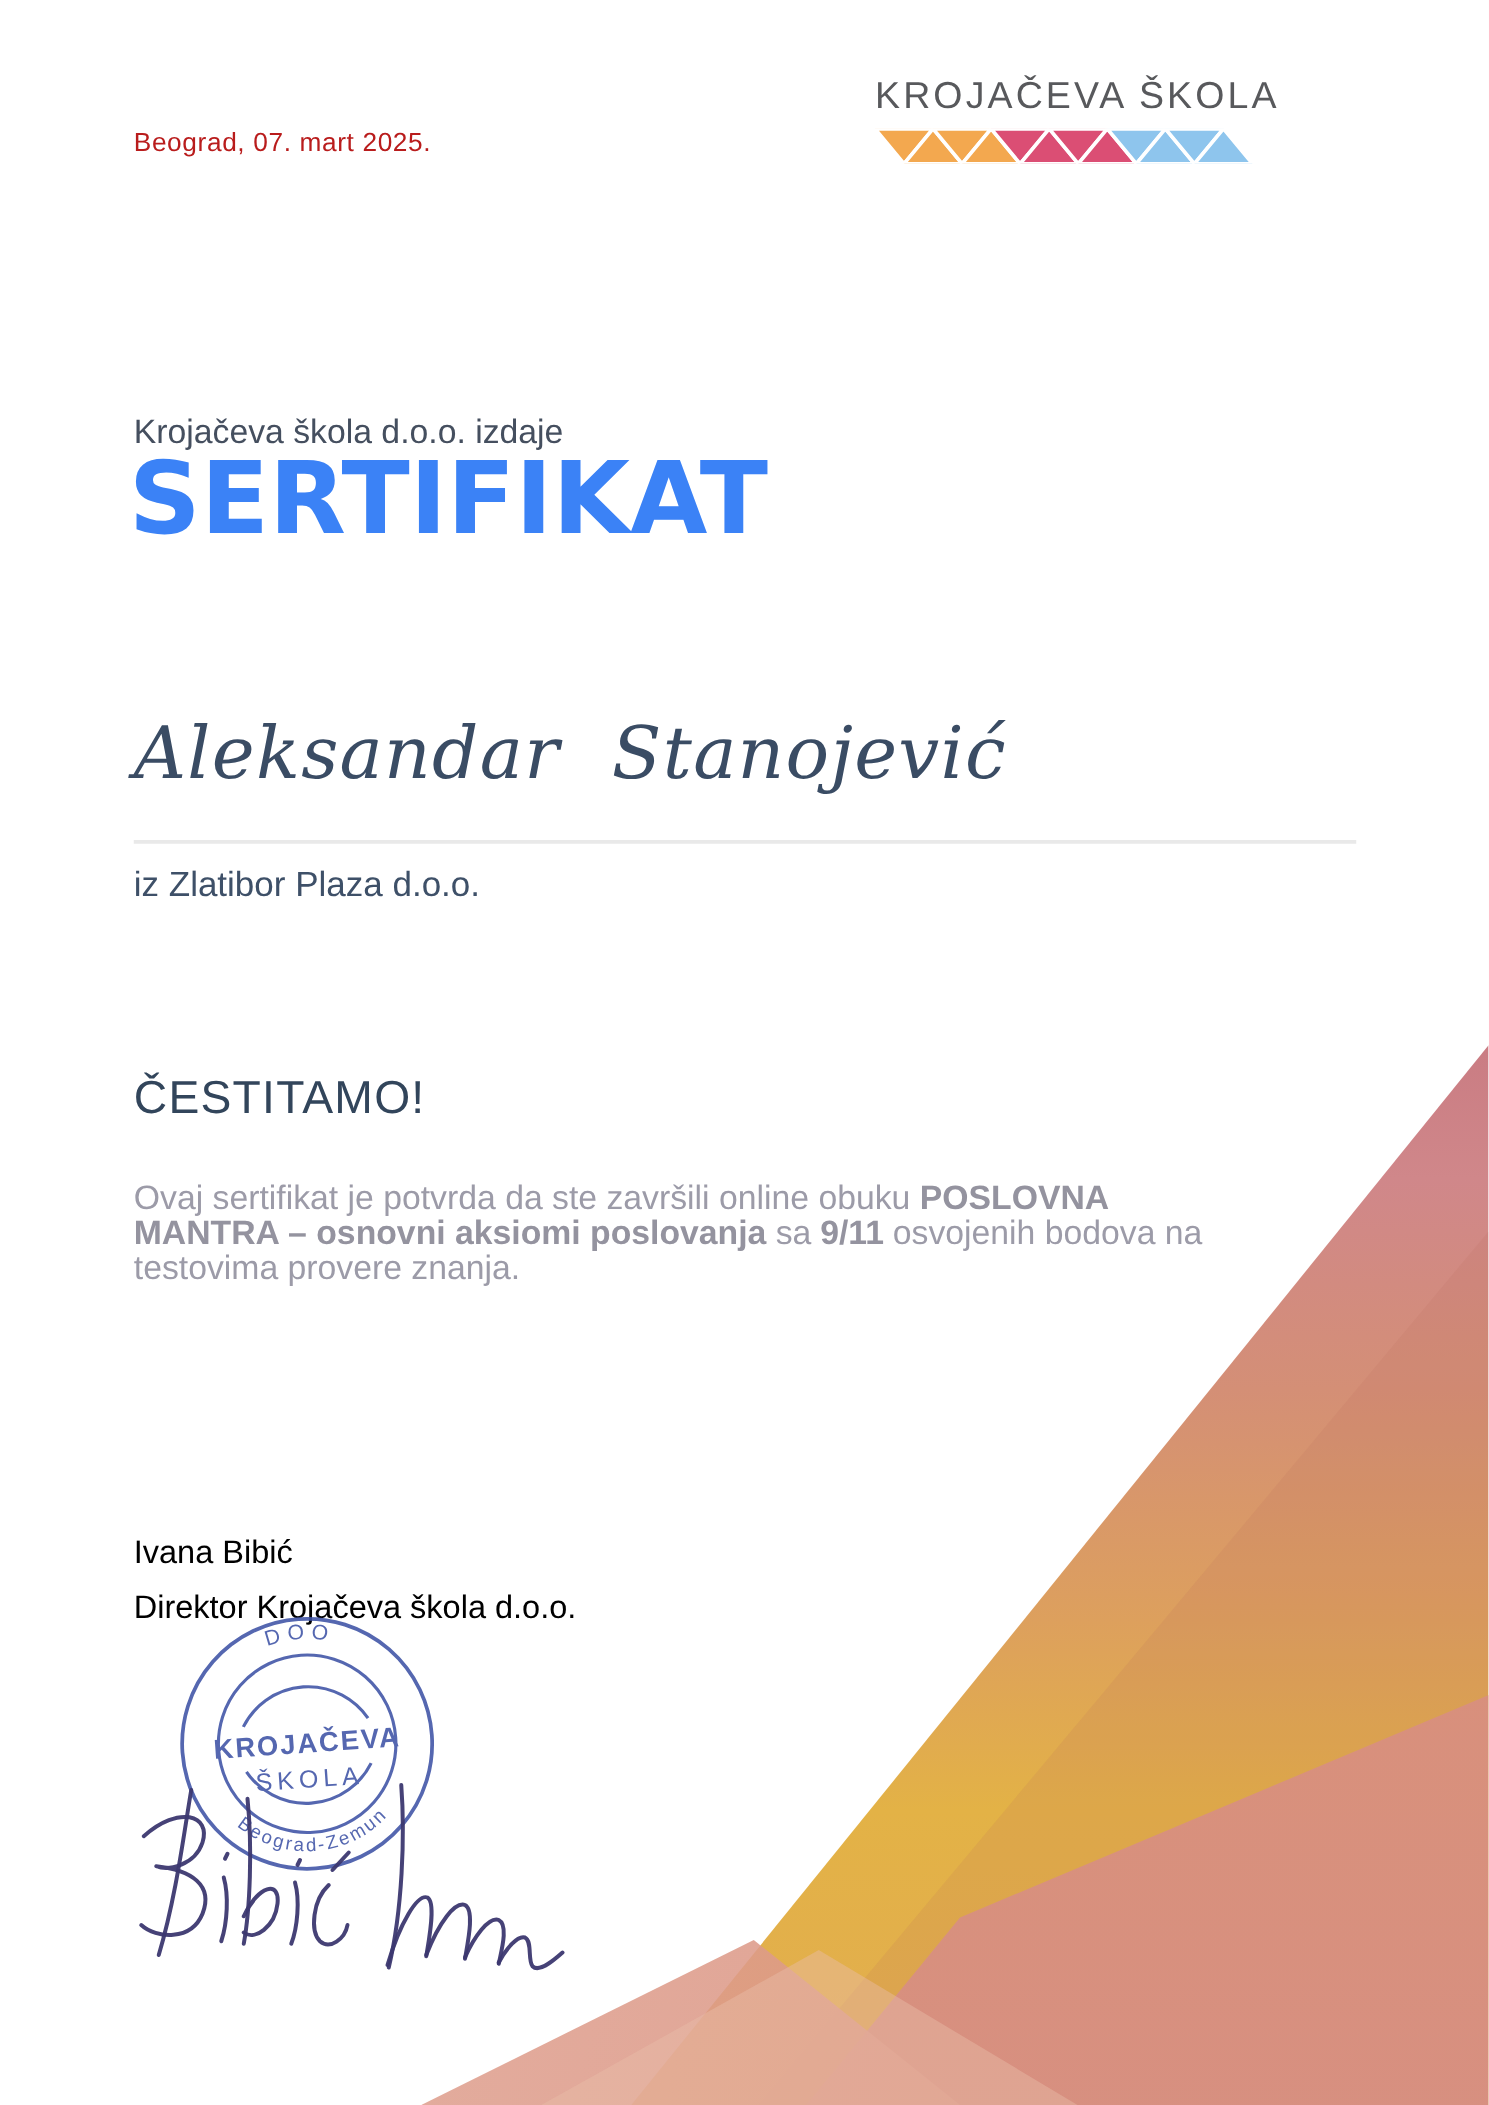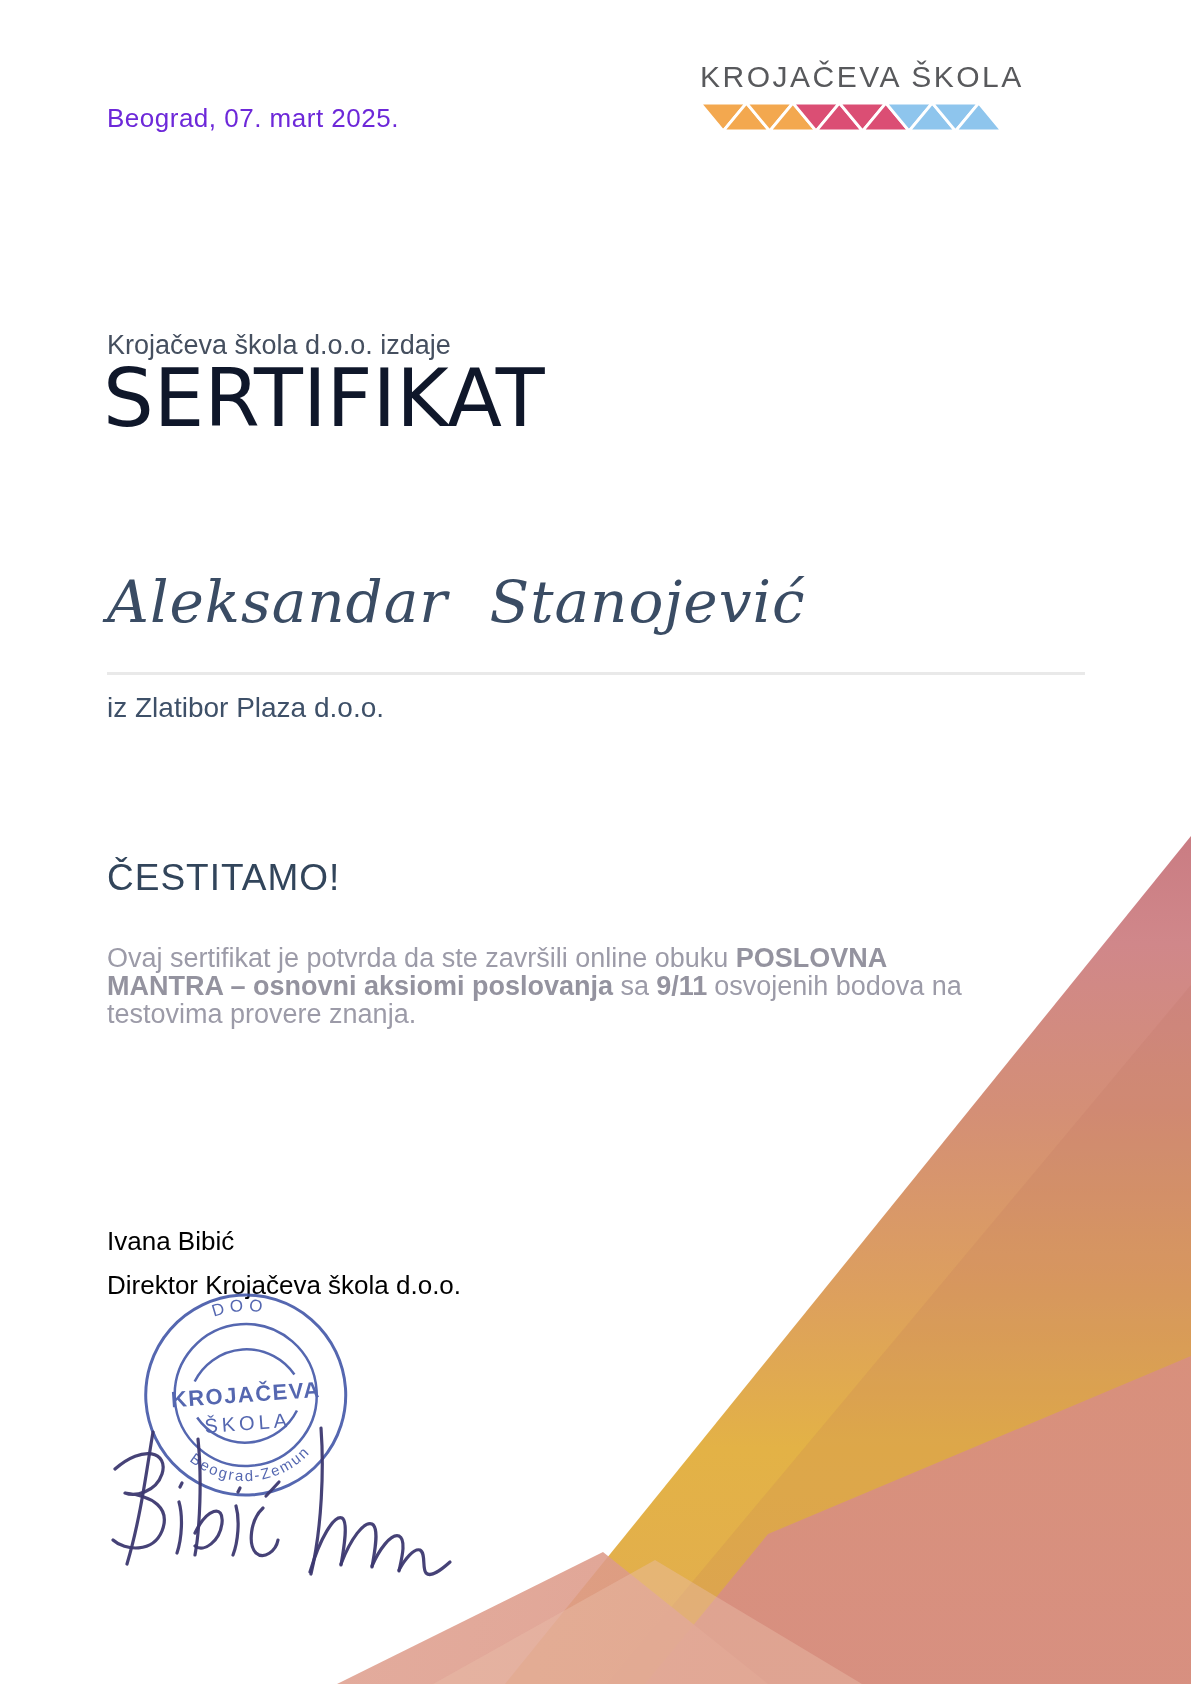--- a/index.html
+++ b/index.html
@@ -29,29 +29,29 @@
     clip-path:polygon(603px 1552px, 337px 1684px, 768px 1684px);
   }
   .tri-left2{
     background:#e8bca9;
     opacity:.45;
     clip-path:polygon(655px 1560px, 433px 1684px, 862px 1684px);
   }
   
   .content{position:absolute;left:0;top:0;width:1191px;height:1684px;z-index:2;}
   .date{
-    position:absolute;left:107px;top:103px;font-size:26px;color:#6d28d9;letter-spacing:.5px;
+    position:absolute;left:107px;top:103px;font-size:21px;color:#b91c1c;letter-spacing:.5px;
   }
   .logo{position:absolute;right:186px;top:60px;width:305px;text-align:right;}
   .logo-text{font-size:30px;color:#58595c;letter-spacing:2.5px;white-space:nowrap;}
   .logo-strip{display:block;margin-top:9px;width:302px;height:28px;}
   .issuer{position:absolute;left:107px;top:330px;font-size:27px;color:#454f5f;}
   .cert-title{
-    position:absolute;left:103px;top:352px;font-size:80px;font-weight:normal;
-    font-family:"DejaVu Sans","Liberation Sans",sans-serif;color:#0f172a;letter-spacing:0px;
+    position:absolute;left:103px;top:352px;font-size:80px;font-weight:bold;
+    font-family:"DejaVu Sans","Liberation Sans",sans-serif;color:#3b82f6;letter-spacing:0px;
   }
   .recipient-name{
     position:absolute;left:107px;top:568px;
     font-family:"DejaVu Serif","Liberation Serif",serif;font-style:italic;
     font-size:58px;color:#3a4c64;word-spacing:22px;letter-spacing:1px;text-align:center;
   }
   .name-line{position:absolute;left:107px;top:672px;width:978px;height:3px;background:#e9e9e9;}
   .company{
     position:absolute;left:107px;top:692px;font-size:28px;color:#3e5068;
   }

